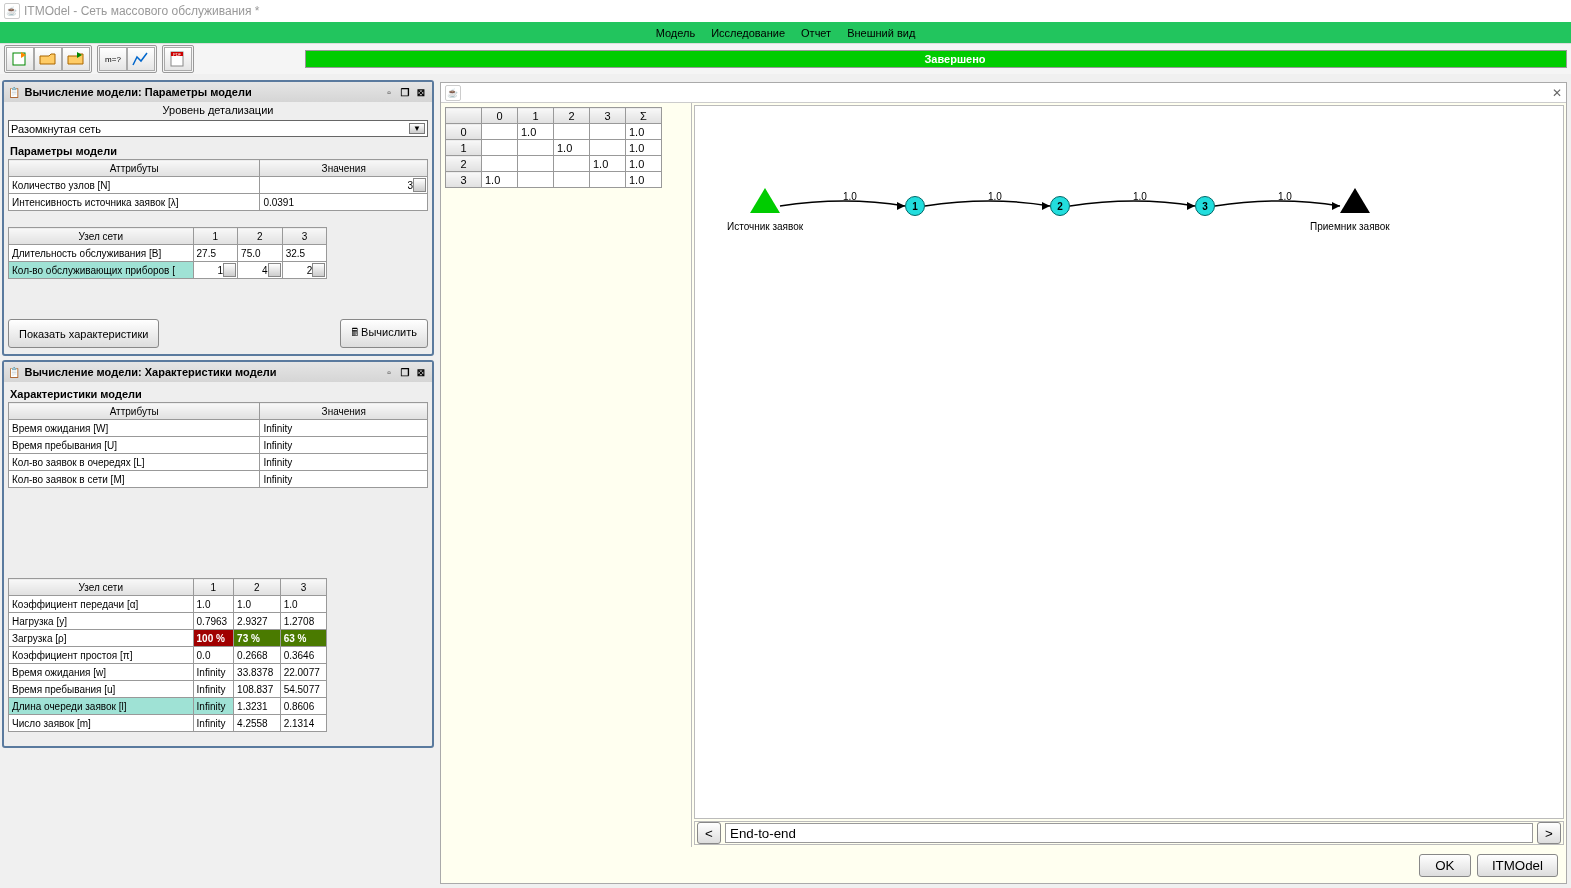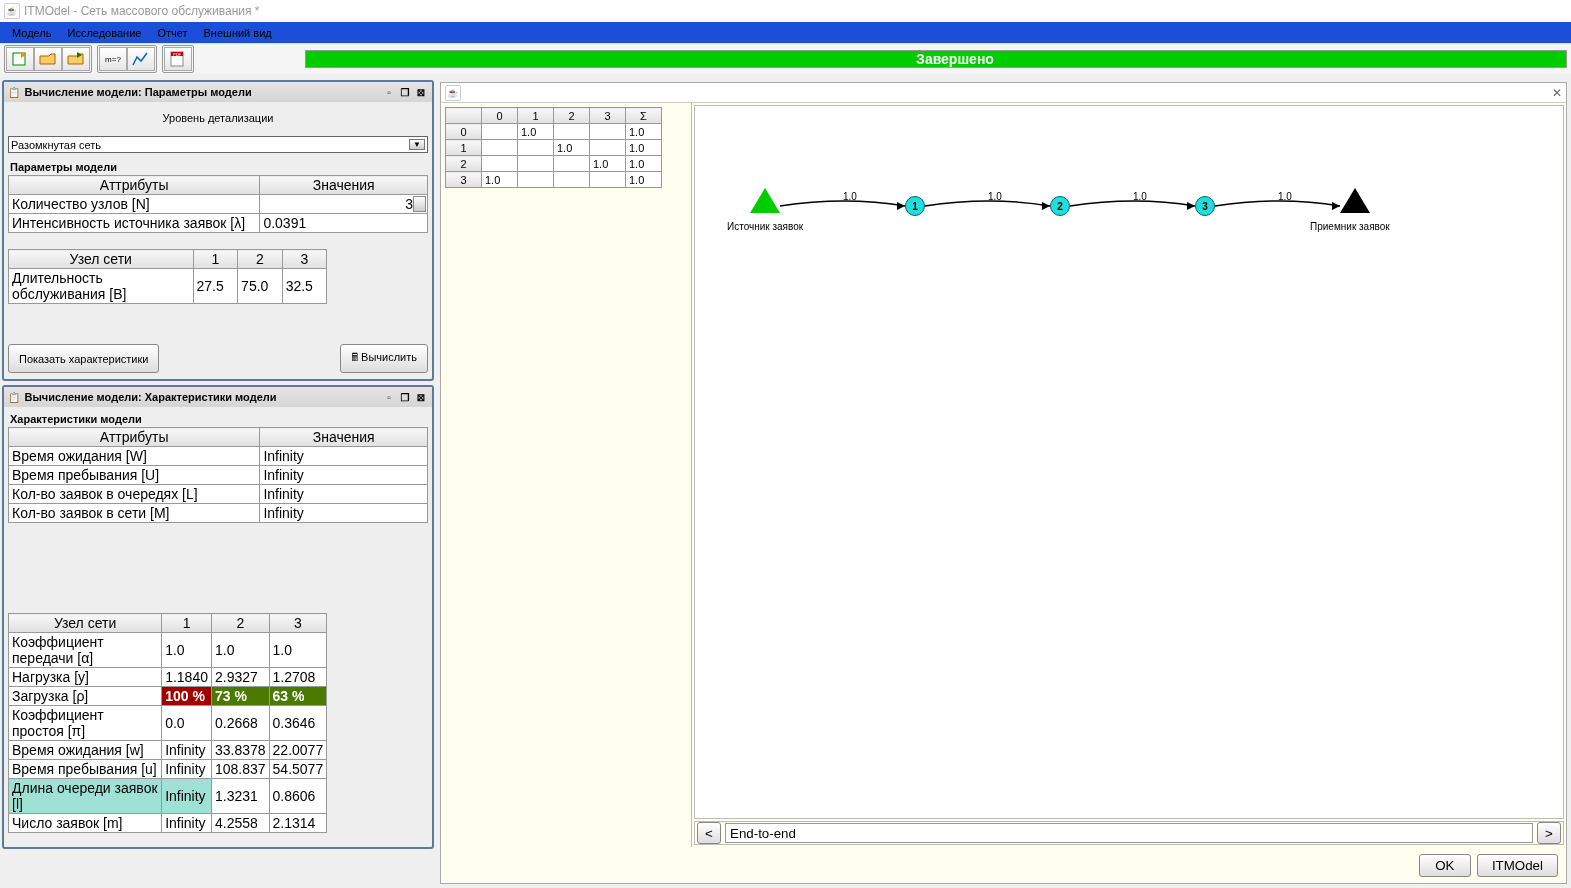--- a/index.html
+++ b/index.html
@@ -1,47 +1,47 @@
 <!DOCTYPE html>
 <html><head>
 <meta charset="utf-8">
 <style>
 * { box-sizing: border-box; margin: 0; padding: 0; }
 body { font-family: Tahoma, Arial, sans-serif; font-size: 11px; background: #f0f0f0; color: #000; width: 1571px; height: 888px; overflow: hidden; }
 
 .titlebar { height: 22px; background: #fff; display: flex; align-items: center; padding: 0 4px; color: #999; font-size: 12px; }
 .java-icon { width: 16px; height: 16px; margin-right: 4px; display: inline-flex; align-items: center; justify-content: center; background: #fff; border: 1px solid #ccc; border-radius: 2px; font-size: 9px; color: #c00; }
 
-.menubar { height: 22px; background: #1d4ed8; display: flex; align-items: center; padding: 0 4px; border-bottom: 1px solid #ddd; }
+.menubar { height: 22px; background: #22c55e; display: flex; align-items: center; padding: 0 4px; border-bottom: 1px solid #ddd; justify-content: center; }
 .menubar-item { padding: 2px 8px; cursor: pointer; }
 
 .toolbar-row { height: 30px; display: flex; align-items: center; padding: 2px 4px; gap: 1px; background: #f5f5f5; }
 .tool-group { display: flex; border: 1px solid #999; border-radius: 2px; padding: 1px; }
 .tool-btn { width: 28px; height: 24px; border: 1px solid #aaa; background: linear-gradient(#fff,#e5e5e5); display: flex; align-items: center; justify-content: center; cursor: pointer; font-size: 10px; }
 .progress-bar-container { flex: 1; margin-left: 110px; height: 18px; background: #ddd; border: 1px solid #999; position: relative; }
 .progress-bar-fill { position: absolute; inset: 0; background: #0c0; }
-.progress-bar-text { position: absolute; inset: 0; display: flex; align-items: center; justify-content: center; color: #fff; font-weight: bold; font-size: 14px; padding-left: 38px; }
+.progress-bar-text { position: absolute; inset: 0; display: flex; align-items: center; justify-content: center; color: #fff; font-weight: bold; font-size: 11px; padding-left: 38px; }
 
 .main-area { position: absolute; top: 78px; left: 0; right: 0; bottom: 0; display: flex; }
 .left-pane { width: 436px; height: 100%; overflow: hidden; padding: 2px; }
 .right-pane { flex: 1; height: 100%; padding: 4px; position: relative; }
 
 .internal-frame { border: 2px solid #5a7a9e; border-radius: 3px; background: #eee; margin-bottom: 4px; }
 .iframe-title { height: 20px; background: linear-gradient(#e5e5e5,#d5d5d5); display: flex; align-items: center; padding: 0 4px; font-weight: bold; font-size: 11px; }
 .iframe-title .win-icon { margin-right: 4px; font-size: 10px; }
 .iframe-title .spacer { flex: 1; }
 .iframe-ctrl { width: 14px; height: 14px; font-size: 10px; margin-left: 2px; display: flex; align-items: center; justify-content: center; cursor: pointer; }
 
-.section-hdr { text-align: center; font-weight: normal; padding: 10px; background: #eee; font-size: 11px; }
+.section-hdr { text-align: center; font-weight: normal; padding: 2px; background: #eee; font-size: 11px; }
 .combo { width: calc(100% - 8px); margin: 2px 4px; height: 17px; border: 1px solid #666; background: #fff; display: flex; align-items: center; padding: 0 2px; font-weight: normal; font-size: 11px; position: relative; }
 .combo::after { content: "▼"; position: absolute; right: 2px; font-size: 8px; background: linear-gradient(#fff,#ccc); border: 1px solid #777; width: 14px; text-align: center; }
 
 .params-area { padding: 4px; }
 .section-label { font-weight: bold; font-size: 11px; padding: 2px 2px; }
-table.grid { border-collapse: collapse; width: 100%; font-size: 14px; }
+table.grid { border-collapse: collapse; width: 100%; font-size: 10px; }
 table.grid th, table.grid td { border: 1px solid #999; padding: 1px 3px; text-align: left; height: 17px; background: #fff; }
 table.grid th { background: linear-gradient(#f8f8f8,#e0e0e0); font-weight: normal; text-align: center; }
 table.grid td.hl { background: #9fe2d5; }
 table.grid td.spinner { text-align: right; position: relative; padding-right: 14px; }
 table.grid td.spinner::after { content: ""; position: absolute; right: 1px; top: 1px; bottom: 1px; width: 11px; background: linear-gradient(#fff,#ccc); border: 1px solid #888; }
 
 .btn-row { display: flex; padding: 6px 4px; gap: 16px; }
 .push-btn { padding: 4px 10px; border: 1px solid #888; background: linear-gradient(#fff,#ddd); border-radius: 3px; cursor: pointer; font-size: 11px; }
 
 .badge { color: #fff; font-weight: bold; text-align: right; padding-right: 3px !important; }
@@ -178,20 +178,26 @@
                 <th>1</th>
                 <th>2</th>
                 <th>3</th>
               </tr>
           <tr>
                 <td>Длительность обслуживания [B]</td>
                 <td>27.5</td>
                 <td>75.0</td>
                 <td>32.5</td>
               </tr>
+          <tr>
+                <td class="hl">Кол-во обслуживающих приборов [</td>
+                <td class="spinner">1</td>
+                <td class="spinner">4</td>
+                <td class="spinner">2</td>
+              </tr>
         </tbody>
           </table>
         <div style="height:30px"></div>
       </div>
       <div class="btn-row">
         <button class="push-btn">Показать характеристики</button>
         <span style="flex:1"></span>
         <button class="push-btn"><span>🖩</span> <span>Вычислить</span></button>
       </div>
     </div>
@@ -241,21 +247,21 @@
                 <th>3</th>
               </tr>
           <tr>
                 <td>Коэффициент передачи [α]</td>
                 <td>1.0</td>
                 <td>1.0</td>
                 <td>1.0</td>
               </tr>
           <tr>
                 <td>Нагрузка [y]</td>
-                <td>1.1840</td>
+                <td>0.7963</td>
                 <td>2.9327</td>
                 <td>1.2708</td>
               </tr>
           <tr>
                 <td>Загрузка [ρ]</td>
                 <td class="badge badge-red">100 %</td>
                 <td class="badge badge-green">73 %</td>
                 <td class="badge badge-green">63 %</td>
               </tr>
           <tr>

